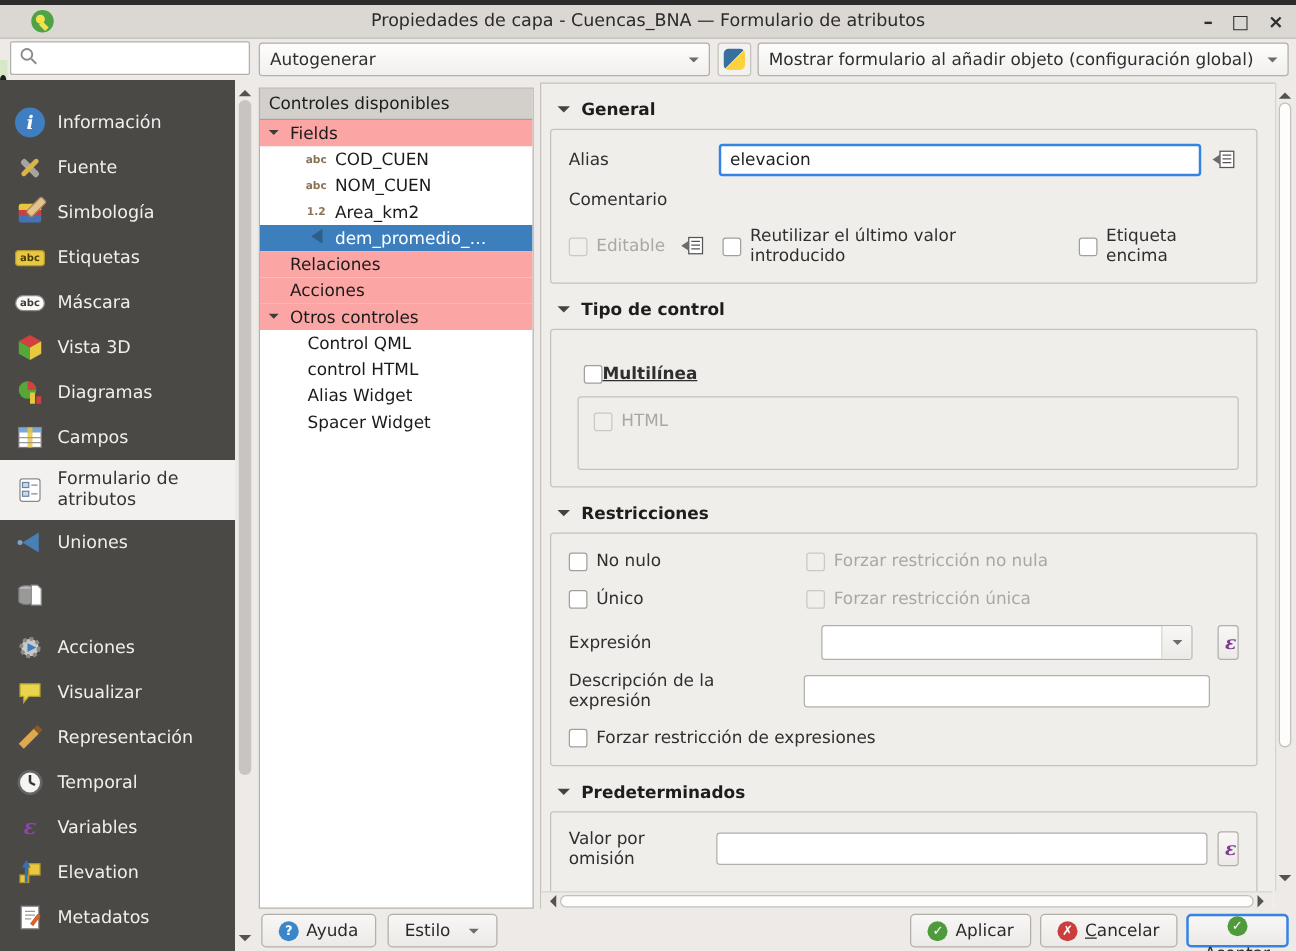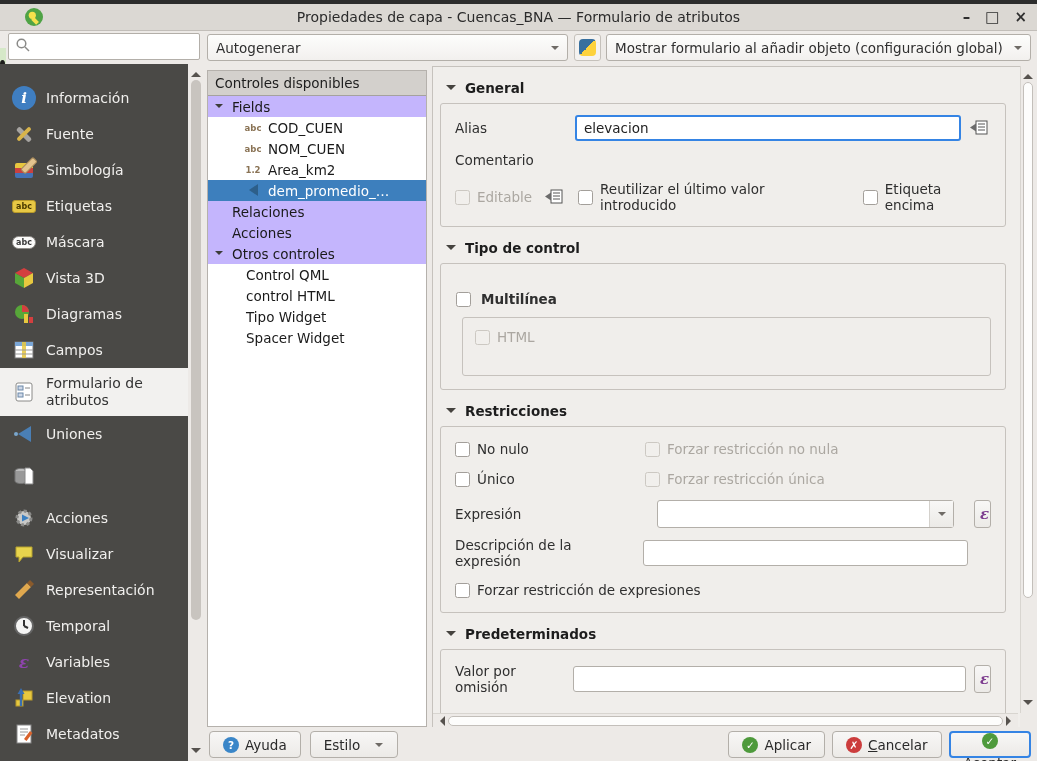--- a/index.html
+++ b/index.html
@@ -65,21 +65,21 @@
   .ic-vars::after { content:"\03B5"; }
   .ic-deps { color:#3a6fb0; font-size:16px; font-weight:bold; }
   .ic-deps::after { content:"\21C5"; }
 
   
   .tree { position:absolute; left:207px; top:70px; width:220px; height:657px; background:#fff;
     border:1px solid #b5b1ac; overflow:hidden; }
   .tree-h { height:25px; background:#d3d0cc; border-bottom:1px solid #a5a29e; display:flex; align-items:center;
     padding-left:7px; font-size:13.5px; color:#1d1d1d; }
   .trow { height:21px; display:flex; align-items:center; font-size:13.5px; color:#1a1a1a; cursor:default; }
-  .trow.cat { background:#c4b5fd; padding-left:24px; position:relative; }
+  .trow.cat { background:#fca5a5; padding-left:24px; position:relative; }
   .trow.cat .exp { position:absolute; left:7px; top:8px; width:0; height:0; border:4px solid transparent;
     border-top-color:#3c3c3a; }
   .trow.item { padding-left:36px; gap:6px; }
   .trow.witem { padding-left:38px; }
   .trow .fic { font-size:8.5px; font-weight:bold; color:#8a7355; width:18px; text-align:center; flex:none; }
   .trow.sel { background:#3d7fbd; color:#fff; }
   .join-tri { width:0; height:0; border:6px solid transparent; border-right:9px solid #2d5f8a; border-left:0;
     display:inline-block; }
 
   
@@ -375,21 +375,21 @@
     <span class="exp"></span>
     <span>Otros controles</span>
   </div>
   <div class="trow witem">
     <span>Control QML</span>
   </div>
   <div class="trow witem">
     <span>control HTML</span>
   </div>
   <div class="trow witem">
-    <span>Tipo Widget</span>
+    <span>Alias Widget</span>
   </div>
   <div class="trow witem">
     <span>Spacer Widget</span>
   </div>
 </div>
 
 <div class="main">
 
   <div class="sec">
     <div class="sec-h">
@@ -438,21 +438,21 @@
       </div>
     </div>
   </div>
 
   <div class="sec">
     <div class="sec-h">
       <span class="tri"></span>
       <span>Tipo de control</span>
     </div>
     <div class="frame" style="padding:11px 4px 13px 12px;">
-      <div class="row" style="margin-top:16px; margin-left:3px; gap:10px;">
+      <div class="row" style="margin-top:16px; margin-left:14px; text-decoration:underline;">
         <span class="cbx"></span>
         <span style="font-weight:bold;">Multilínea</span>
       </div>
       <div class="frame" style="margin:10px 10px 0 9px; height:59px; padding:11px 12px;">
         <span class="cbrow">
           <span class="cbx dis"></span>
           <span class="cbl dis">HTML</span>
         </span>
       </div>
     </div>

